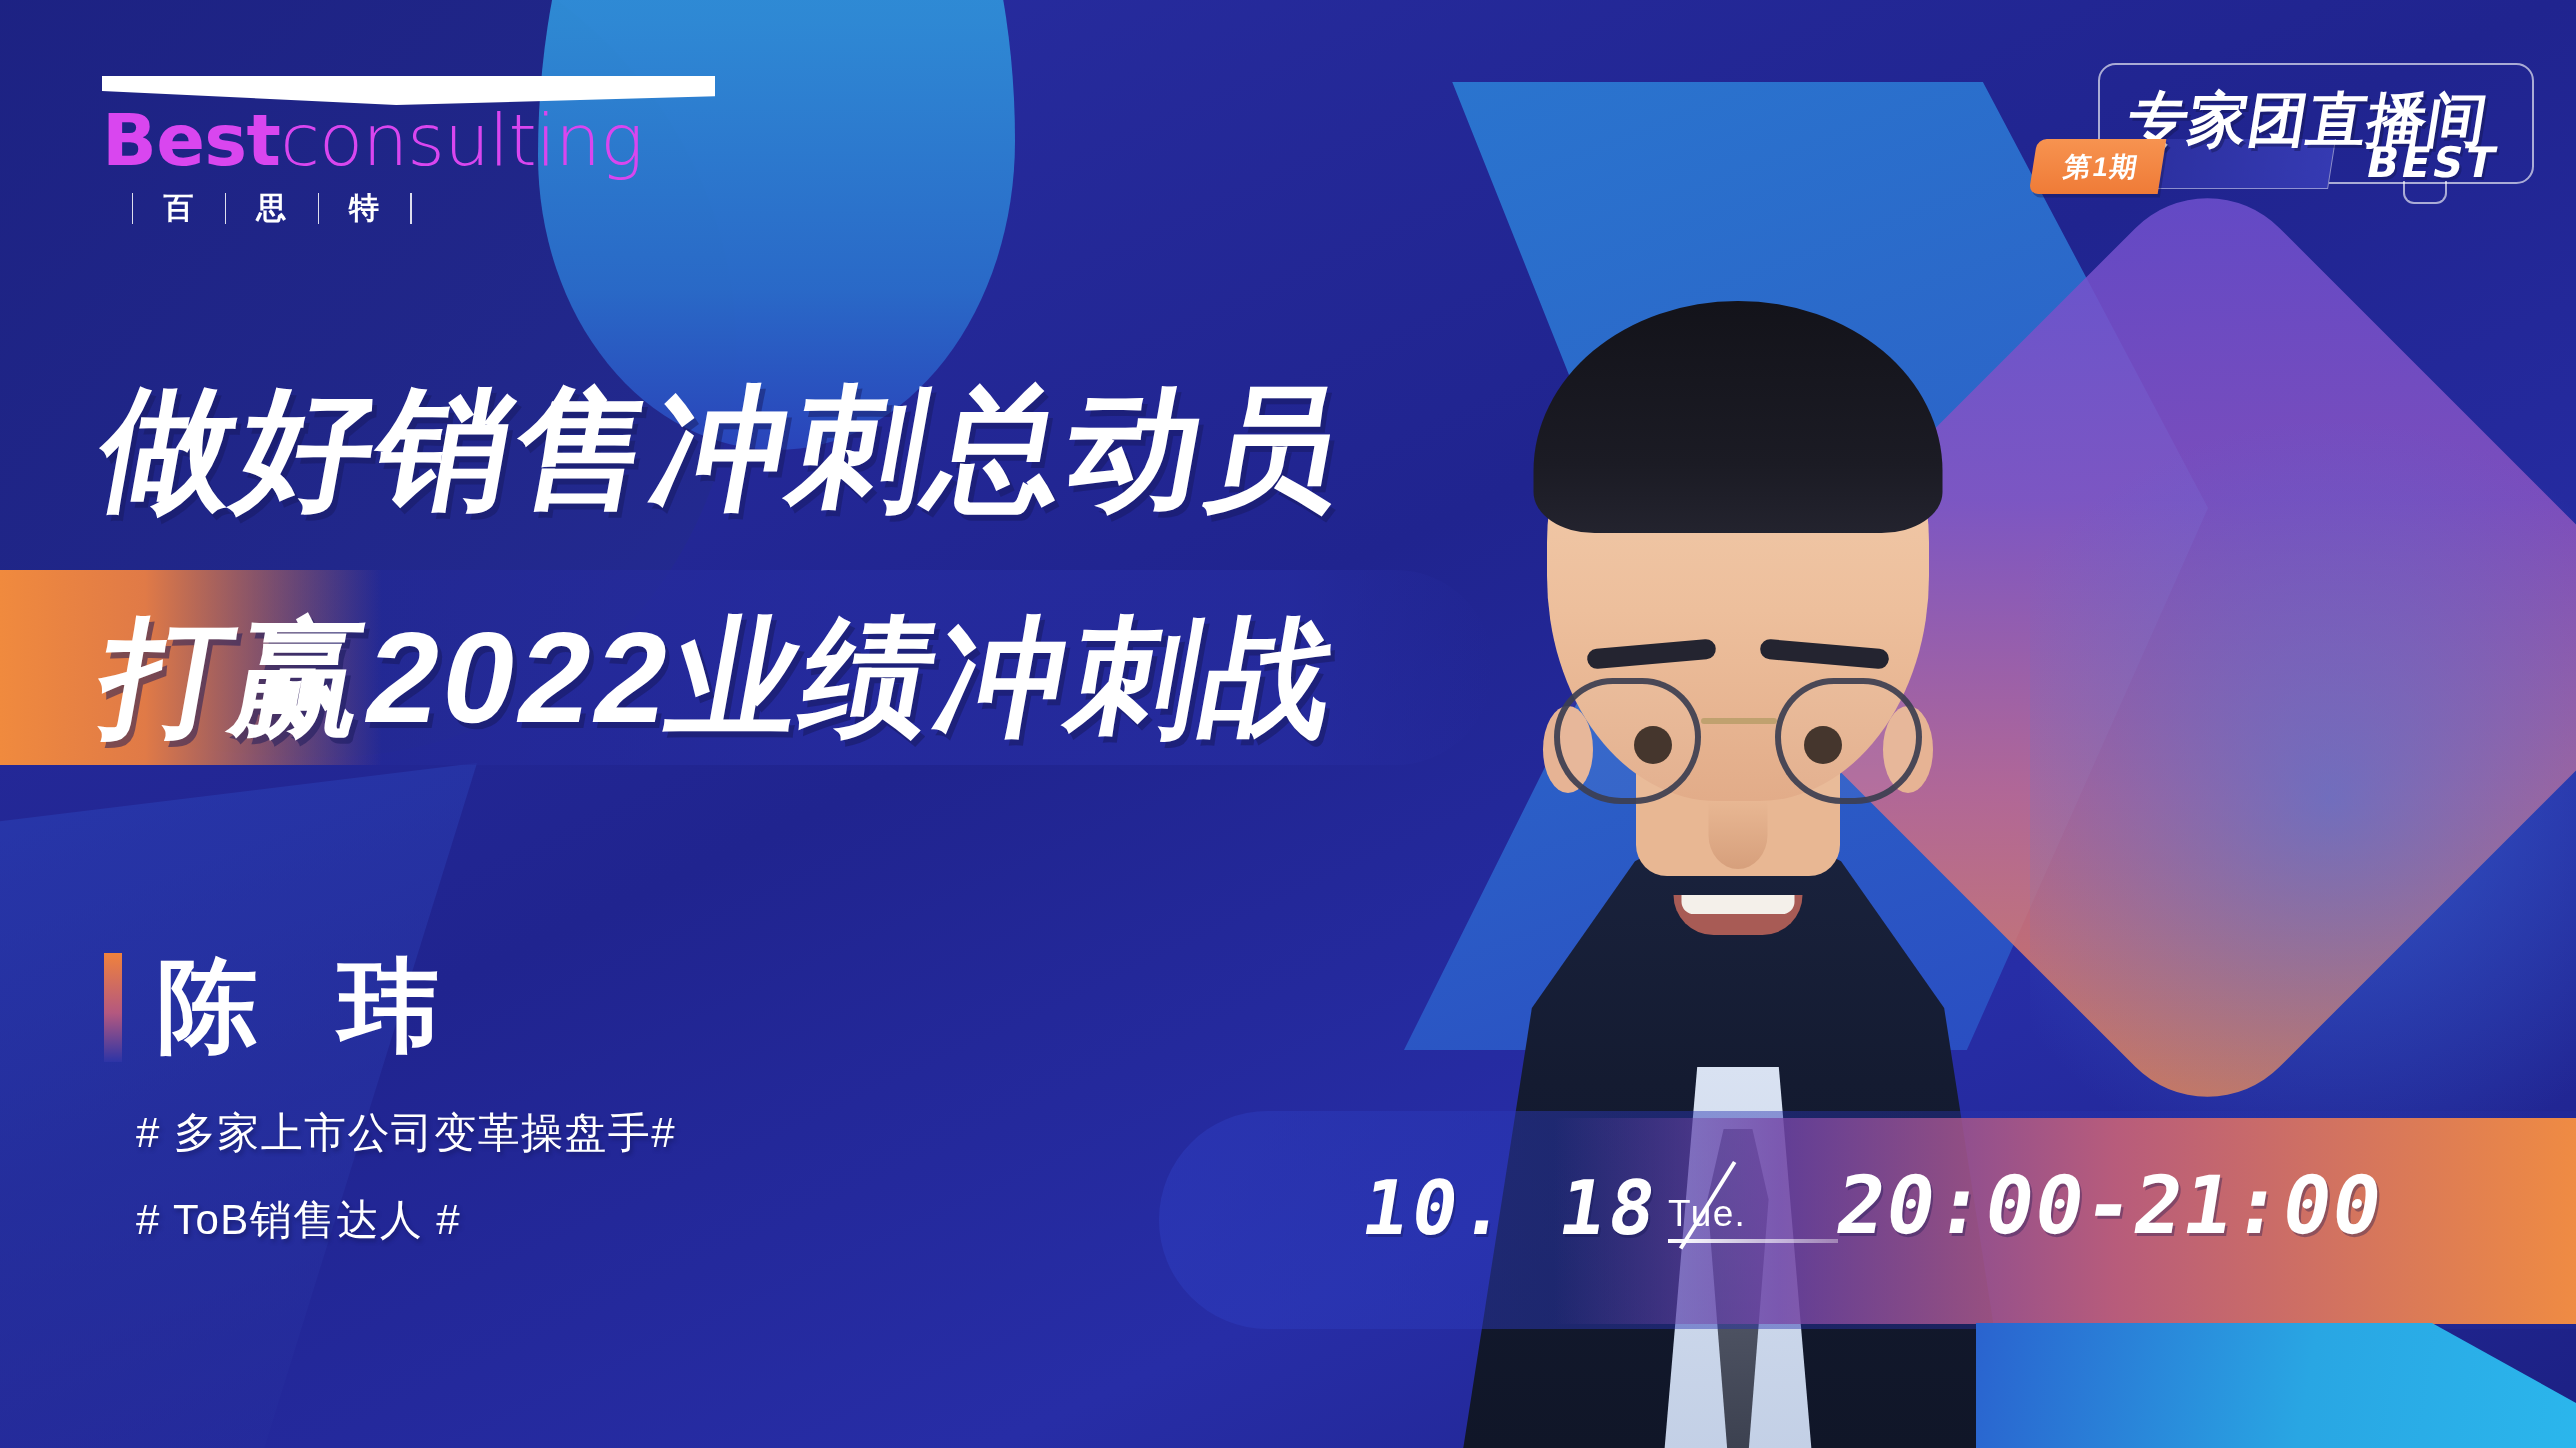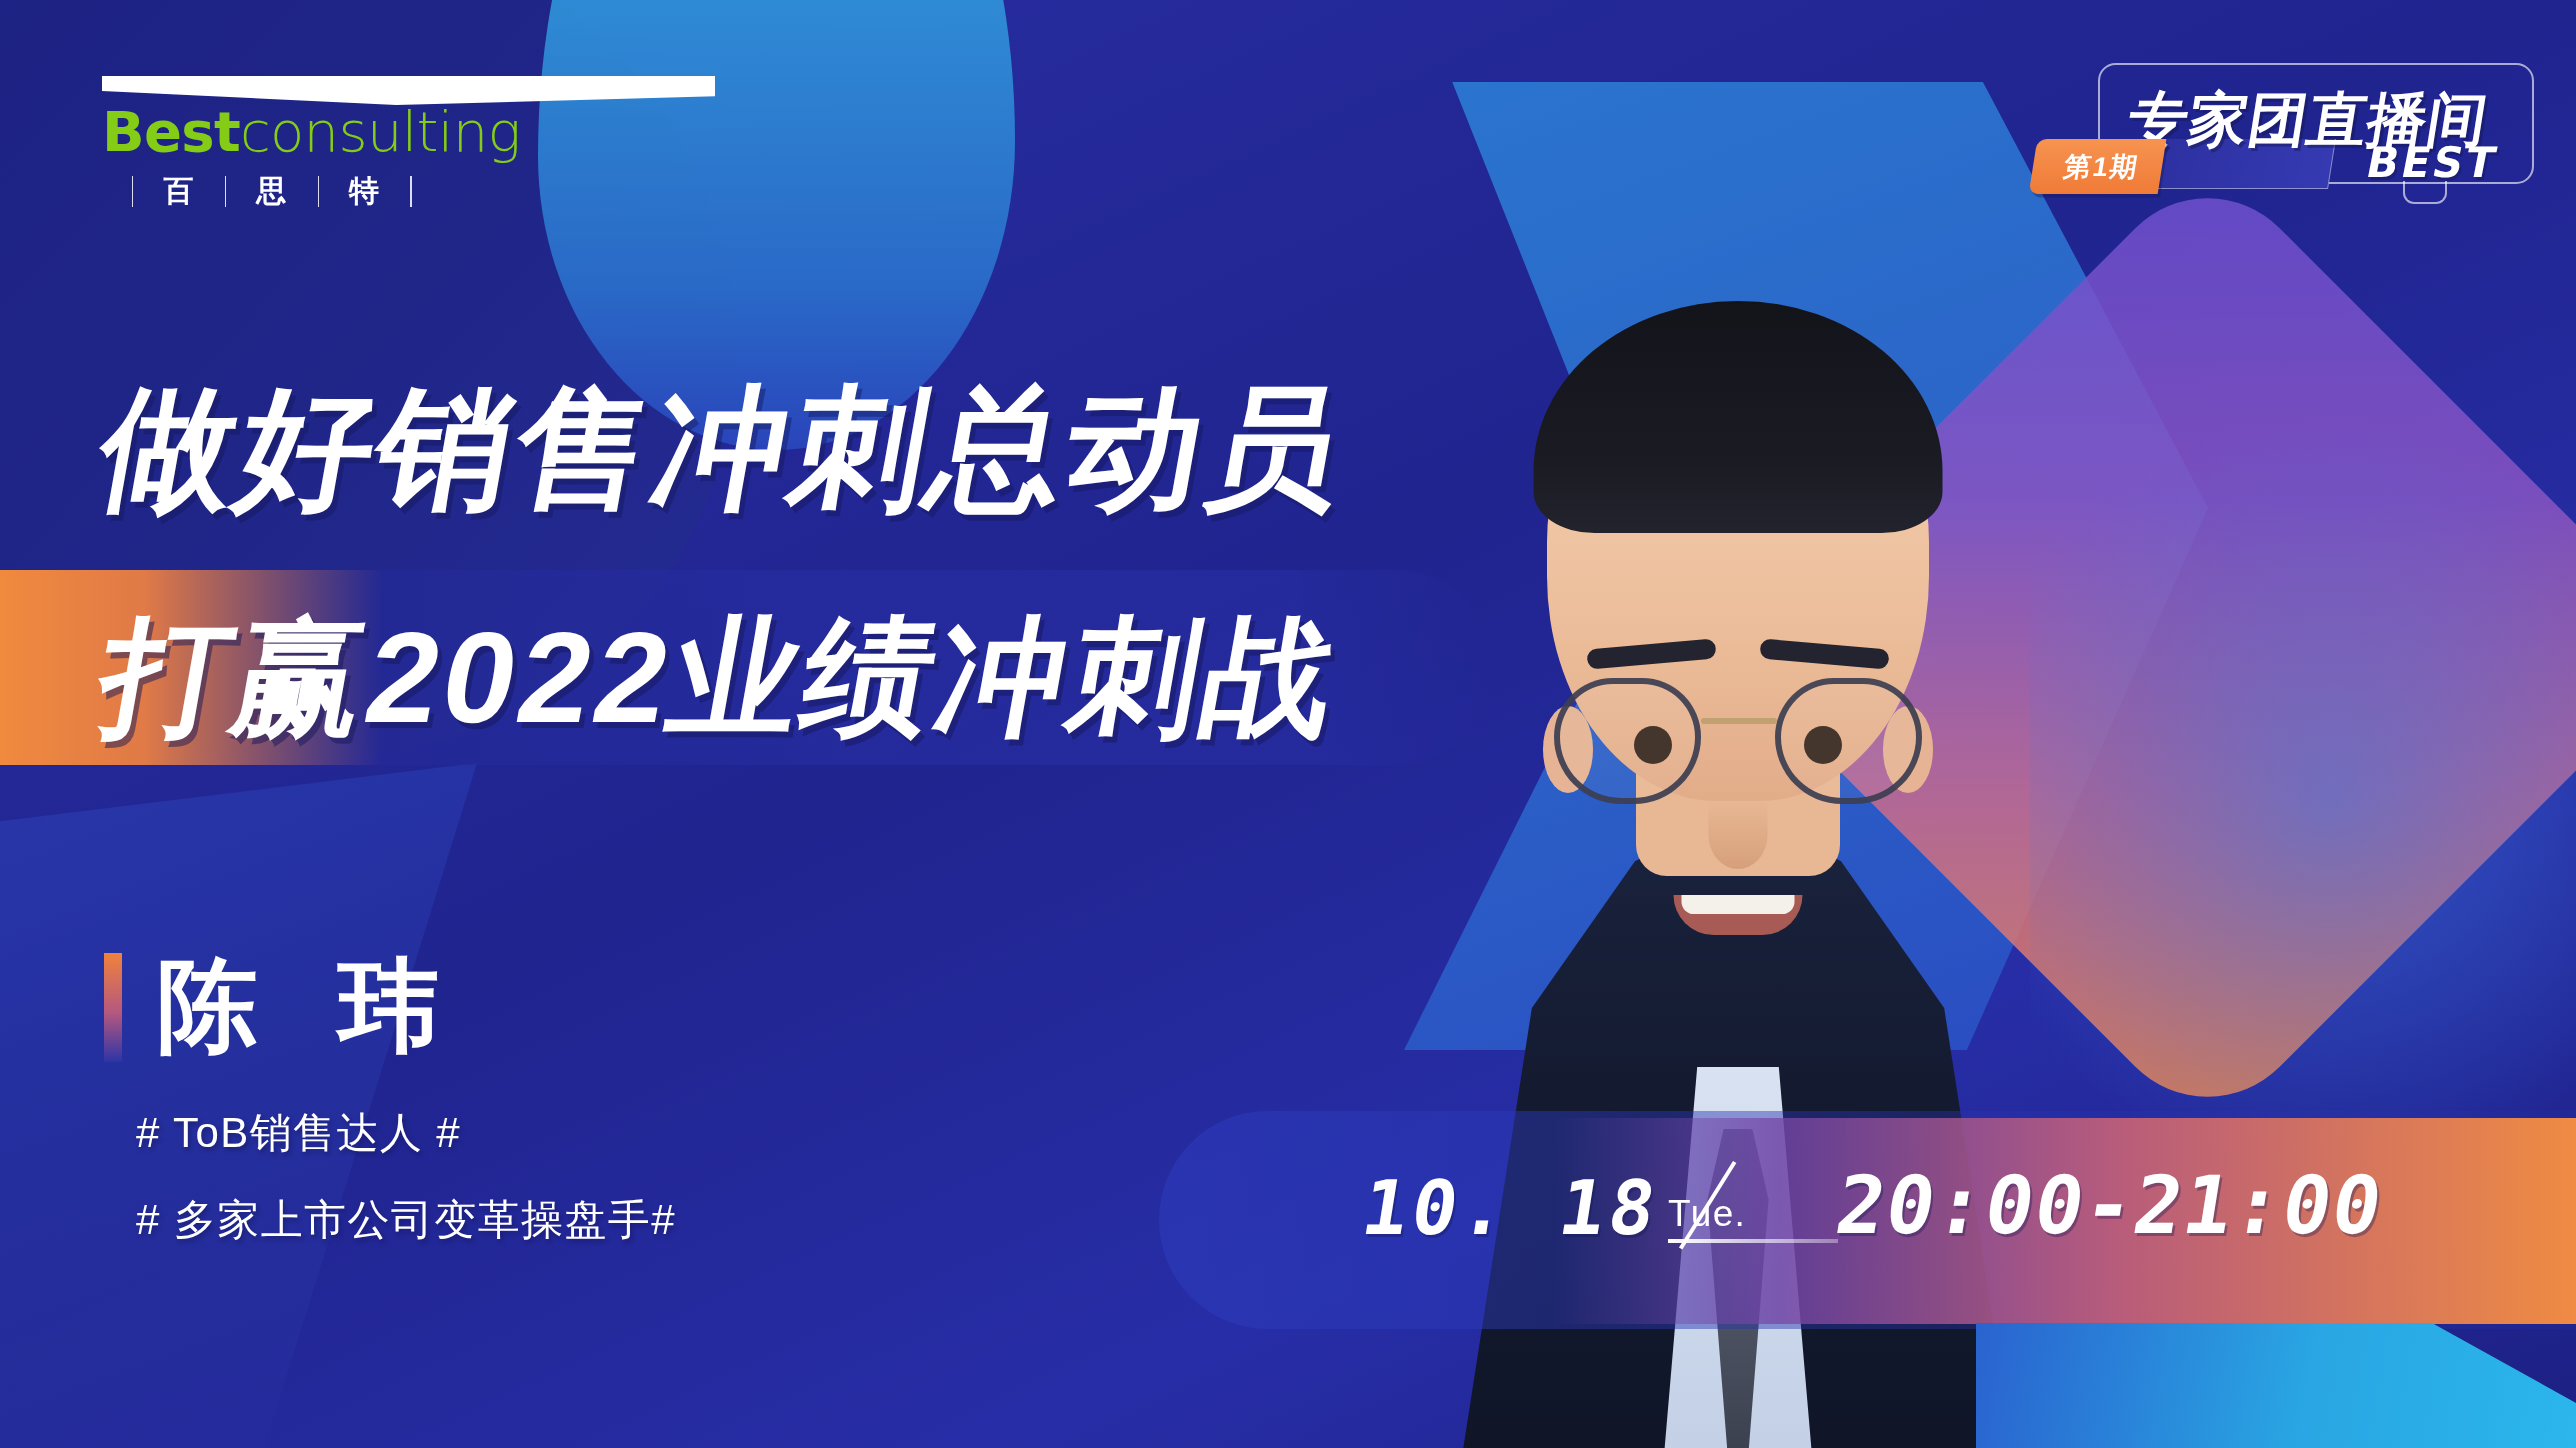--- a/index.html
+++ b/index.html
@@ -92,21 +92,21 @@
 
   
   .logo{ position:absolute; left:102px; top:76px; width:613px; }
   .logo-bar{
     width:613px; height:29px;
     background:linear-gradient(180deg,#ffffff 0%,#ffffff 100%);
     clip-path:polygon(0% 0%, 100% 0%, 100% 70%, 48% 100%, 0% 52%);
   }
   .logo-word{
     margin-top:-2.7px;
-    font-size:56px; line-height:1.06; color:#84cc16; letter-spacing:-0.7px;
+    font-size:72px; line-height:1.06; color:#d946ef; letter-spacing:-0.7px;
     font-family:"DejaVu Sans", sans-serif;
   }
   .logo-word b{ font-weight:700; }
   .logo-word span{ font-weight:300; }
   .logo-cn{
     margin-top:9.5px; display:flex; align-items:center; gap:0;
     color:#fff; font-size:30px; font-weight:700; letter-spacing:1.4px;
   }
   .logo-cn i{ display:inline-block; width:1.4px; height:31px; background:rgba(255,255,255,.85); margin:0 30px; }
   .logo-cn u{ text-decoration:none; }
@@ -379,22 +379,22 @@
 
   <div class="title1">做好销售冲刺总动员</div>
   <div class="title2">打赢2022业绩冲刺战</div>
 
   <div class="speaker">
     <div class="speaker-bar"></div>
     <div class="speaker-name">陈  玮</div>
   </div>
 
   <div class="creds">
+    <div class="cred"># 多家上市公司变革操盘手#</div>
     <div class="cred"># ToB销售达人 #</div>
-    <div class="cred"># 多家上市公司变革操盘手#</div>
   </div>
 
   <div class="shape plate-date"></div>
   <div class="shape band-orange-right"></div>
   <div class="shape cyan-br"></div>
 
   <div class="daterow">
     <div class="dnum">10. 18</div>
     <div class="dow-wrap">
       <span class="dow">Tue.</span>

